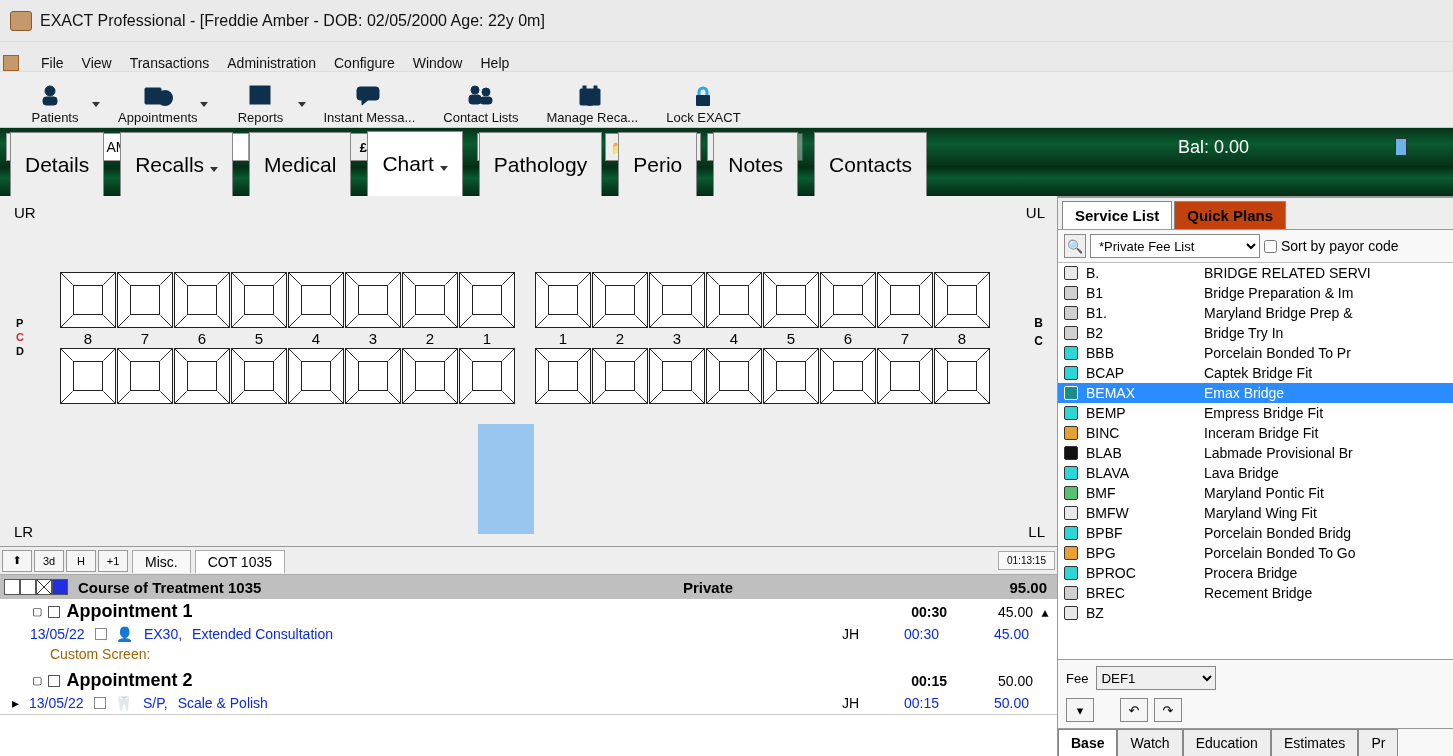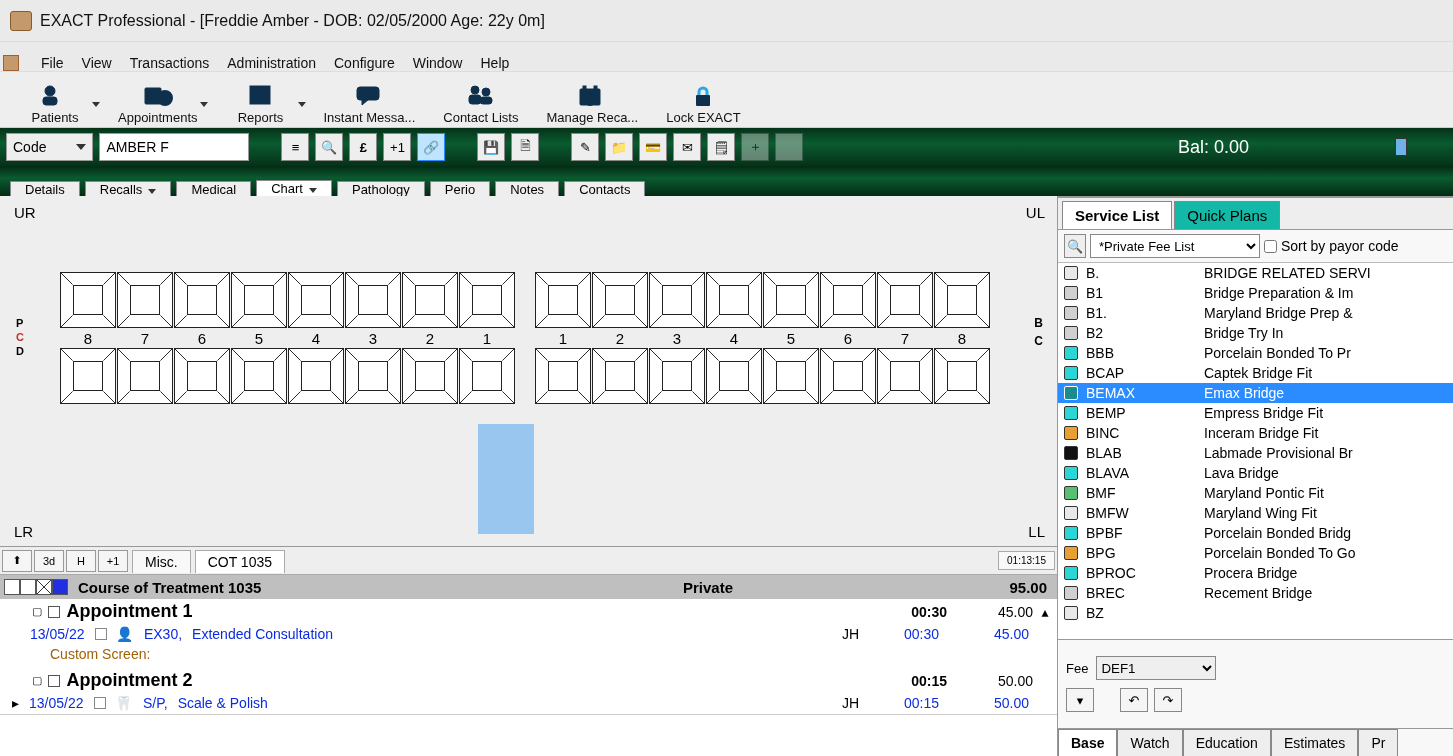--- a/index.html
+++ b/index.html
@@ -33,21 +33,21 @@
   .gb-select .caret{ width:0; height:0; border-left:5px solid transparent; border-right:5px solid transparent; border-top:6px solid #333;}
   .gb-input{ height:28px; background:#fff; border:1px solid #999; padding:2px 6px; font-size:14px; width:150px;}
   .sqbtn{ width:28px; height:28px; background:#eee; border:1px solid #888; display:flex; align-items:center; justify-content:center; font-size:13px;}
   .sqbtn.active{ background:#bfe4ff; border-color:#2a8cff;}
   .gbgap{ width:20px;}
   .bal{ color:#fff; font-size:18px; margin-left:auto; margin-right:140px;}
   .flagicon{width:12px;height:18px;background:#6fb2e8;border:1px solid #333;margin-right:40px;}
 
   
   .tabstrip{ height:30px; background:linear-gradient(#032a14,#0a5b30 40%,#032a14); display:flex; align-items:flex-end; padding:0 0 0 10px;}
-  .tab{ padding:0 14px; background:#eee; border:1px solid #888; border-bottom:none; margin-right:5px; font-size:13px; position:relative; top:1px;}
+  .tab{ padding:20px 14px; background:#eee; border:1px solid #888; border-bottom:none; margin-right:16px; font-size:21px; position:relative; top:1px;}
   .tab.active{ background:#fff; font-weight:normal; border-bottom:1px solid #fff;}
   .tab .caret{ margin-left:6px; display:inline-block; width:0;height:0;border-left:4px solid transparent;border-right:4px solid transparent;border-top:5px solid #333;}
 
   
   .main{ display:flex; height:calc(756px - 42px - 30px - 56px - 38px - 30px);}
   .leftpanel{ flex:1; background:#eee; display:flex; flex-direction:column; border-right:1px solid #999;}
   .rightpanel{ width:395px; background:#f8f8f8; display:flex; flex-direction:column; border-top:2px solid #999;}
 
   
   .chartarea{ flex:1; position:relative; background:#eee; min-height:280px;}
@@ -93,35 +93,35 @@
   .treat .dur{ margin-left:auto; width:120px; text-align:right; font-weight:bold;}
   .treat .amt{ width:80px; text-align:right;}
   .treat .line{ display:flex; align-items:center; gap:10px; padding:2px 6px 2px 30px; color:#0b2be0;}
   .treat .who{ color:#000; margin-left:auto; width:40px; text-align:right;}
   .treat .time{ color:#0b2be0; width:70px; text-align:right;}
   .treat .amt2{ color:#0b2be0; width:80px; text-align:right;}
   .treat .custom{ padding:2px 6px 6px 50px; color:#a16207;}
 
   
   .rtabs{ height:32px; display:flex; align-items:flex-end; background:#eee; border-bottom:1px solid #999; padding-left:4px;}
-  .rtab{ padding:5px 12px; border:1px solid #888; border-bottom:none; background:#14b8a6; font-size:15px; margin-right:2px;}
+  .rtab{ padding:5px 12px; border:1px solid #888; border-bottom:none; background:#c2410c; font-size:15px; margin-right:2px;font-weight:bold;}
   .rtab.active{ background:#fff; font-weight:bold;}
   .rfilter{ display:flex; align-items:center; gap:4px; padding:4px 6px; border-bottom:1px solid #bbb;}
   .rfilter .sqbtn{width:22px;height:24px;}
   .rfilter select{ height:24px; border:1px solid #888; background:#fff; font-size:13px; padding:0 4px; width:170px;}
   .rfilter label{ font-size:14px;}
   .svclist{ flex:1; overflow:auto; background:#fff;}
   .svc{ display:flex; align-items:center; gap:8px; padding:1px 6px; font-size:14px; height:20px;}
   .svc .swatch{ width:14px; height:14px; border:1px solid #333; border-radius:2px; flex-shrink:0;}
   .svc .code{ width:110px;}
   .svc .desc{ flex:1; white-space:nowrap; overflow:hidden;}
   .svc.selected{ background:#2a8cff; color:#fff;}
   .svc.selected .swatch{border-color:#fff;}
   .svc.heading .desc{font-weight:normal;}
-  .rfooter{ border-top:1px solid #999; padding:16px 8px; display:flex; flex-direction:column; gap:8px;}
+  .rfooter{ border-top:1px solid #999; padding:6px 8px; display:flex; flex-direction:column; gap:8px;}
   .rfooter .row1{ display:flex; align-items:center; gap:8px;}
   .rfooter select{ height:24px; border:1px solid #888; width:120px;}
   .rfooter .navrow{display:flex; gap:6px;}
   .rfooter .nav{ width:28px; height:24px; border:1px solid #888; background:#f5f5f5; display:flex;align-items:center;justify-content:center;}
   .btabs{ display:flex; border-top:1px solid #999;}
   .btab{ flex:0 0 auto; padding:5px 12px; border:1px solid #888; border-bottom:none; background:#eee; font-size:14px;}
   .btab.active{ background:#fff; font-weight:bold;}
 
   svg.glyph *{stroke:#0f304d;fill:#0f304d;}
 </style>

